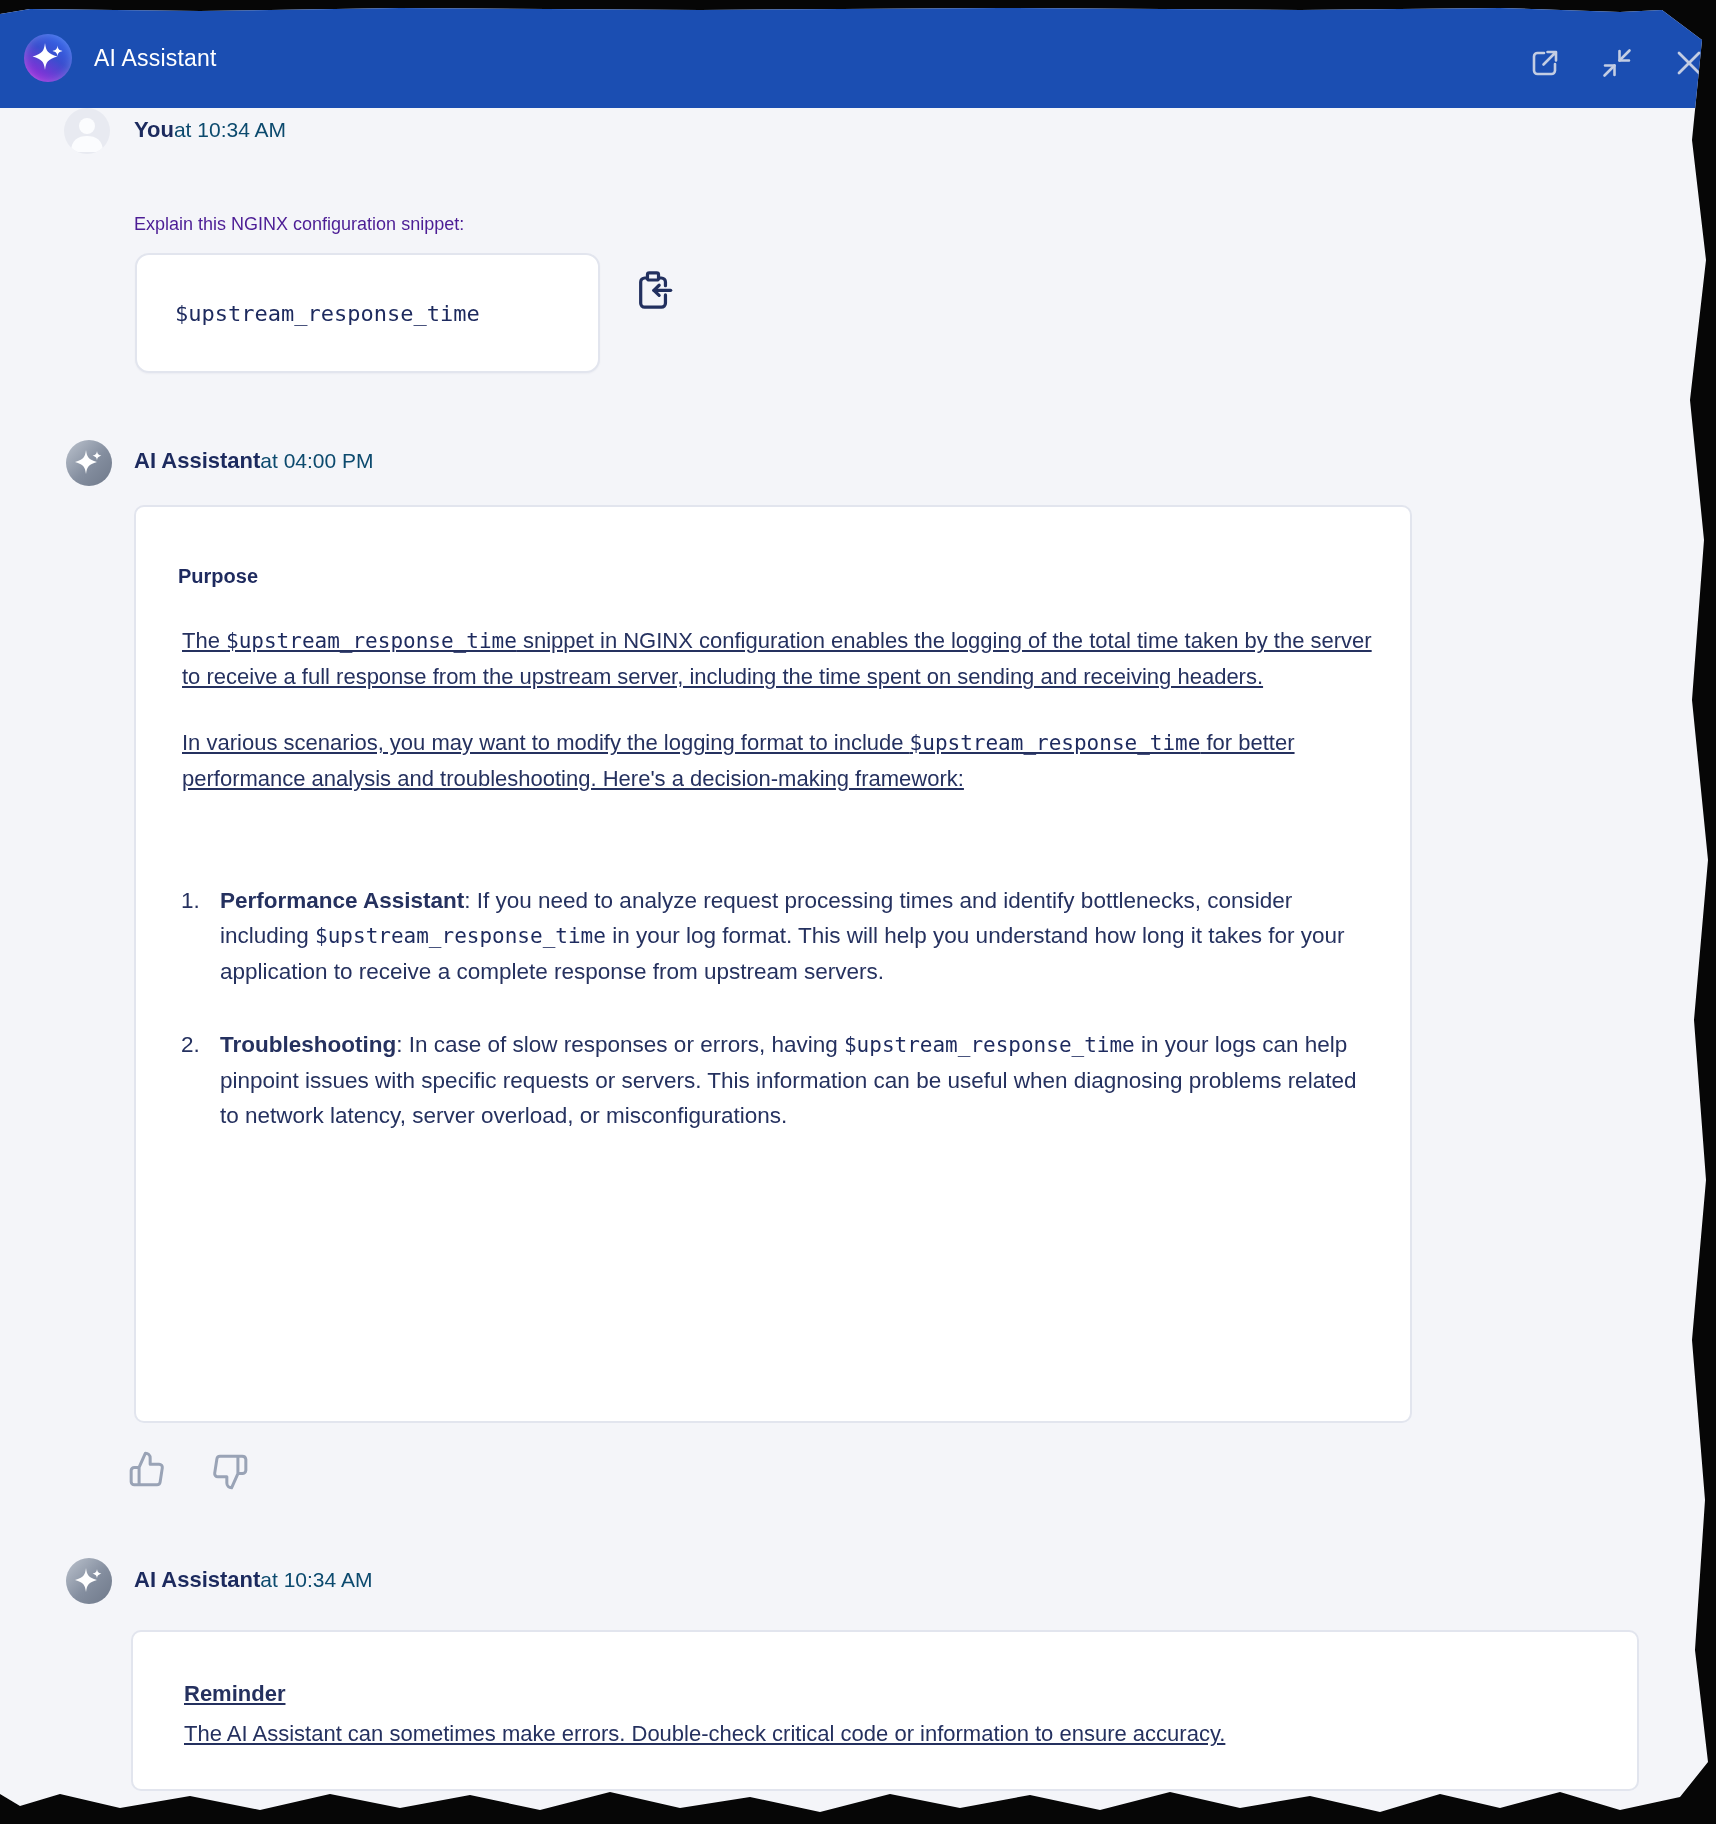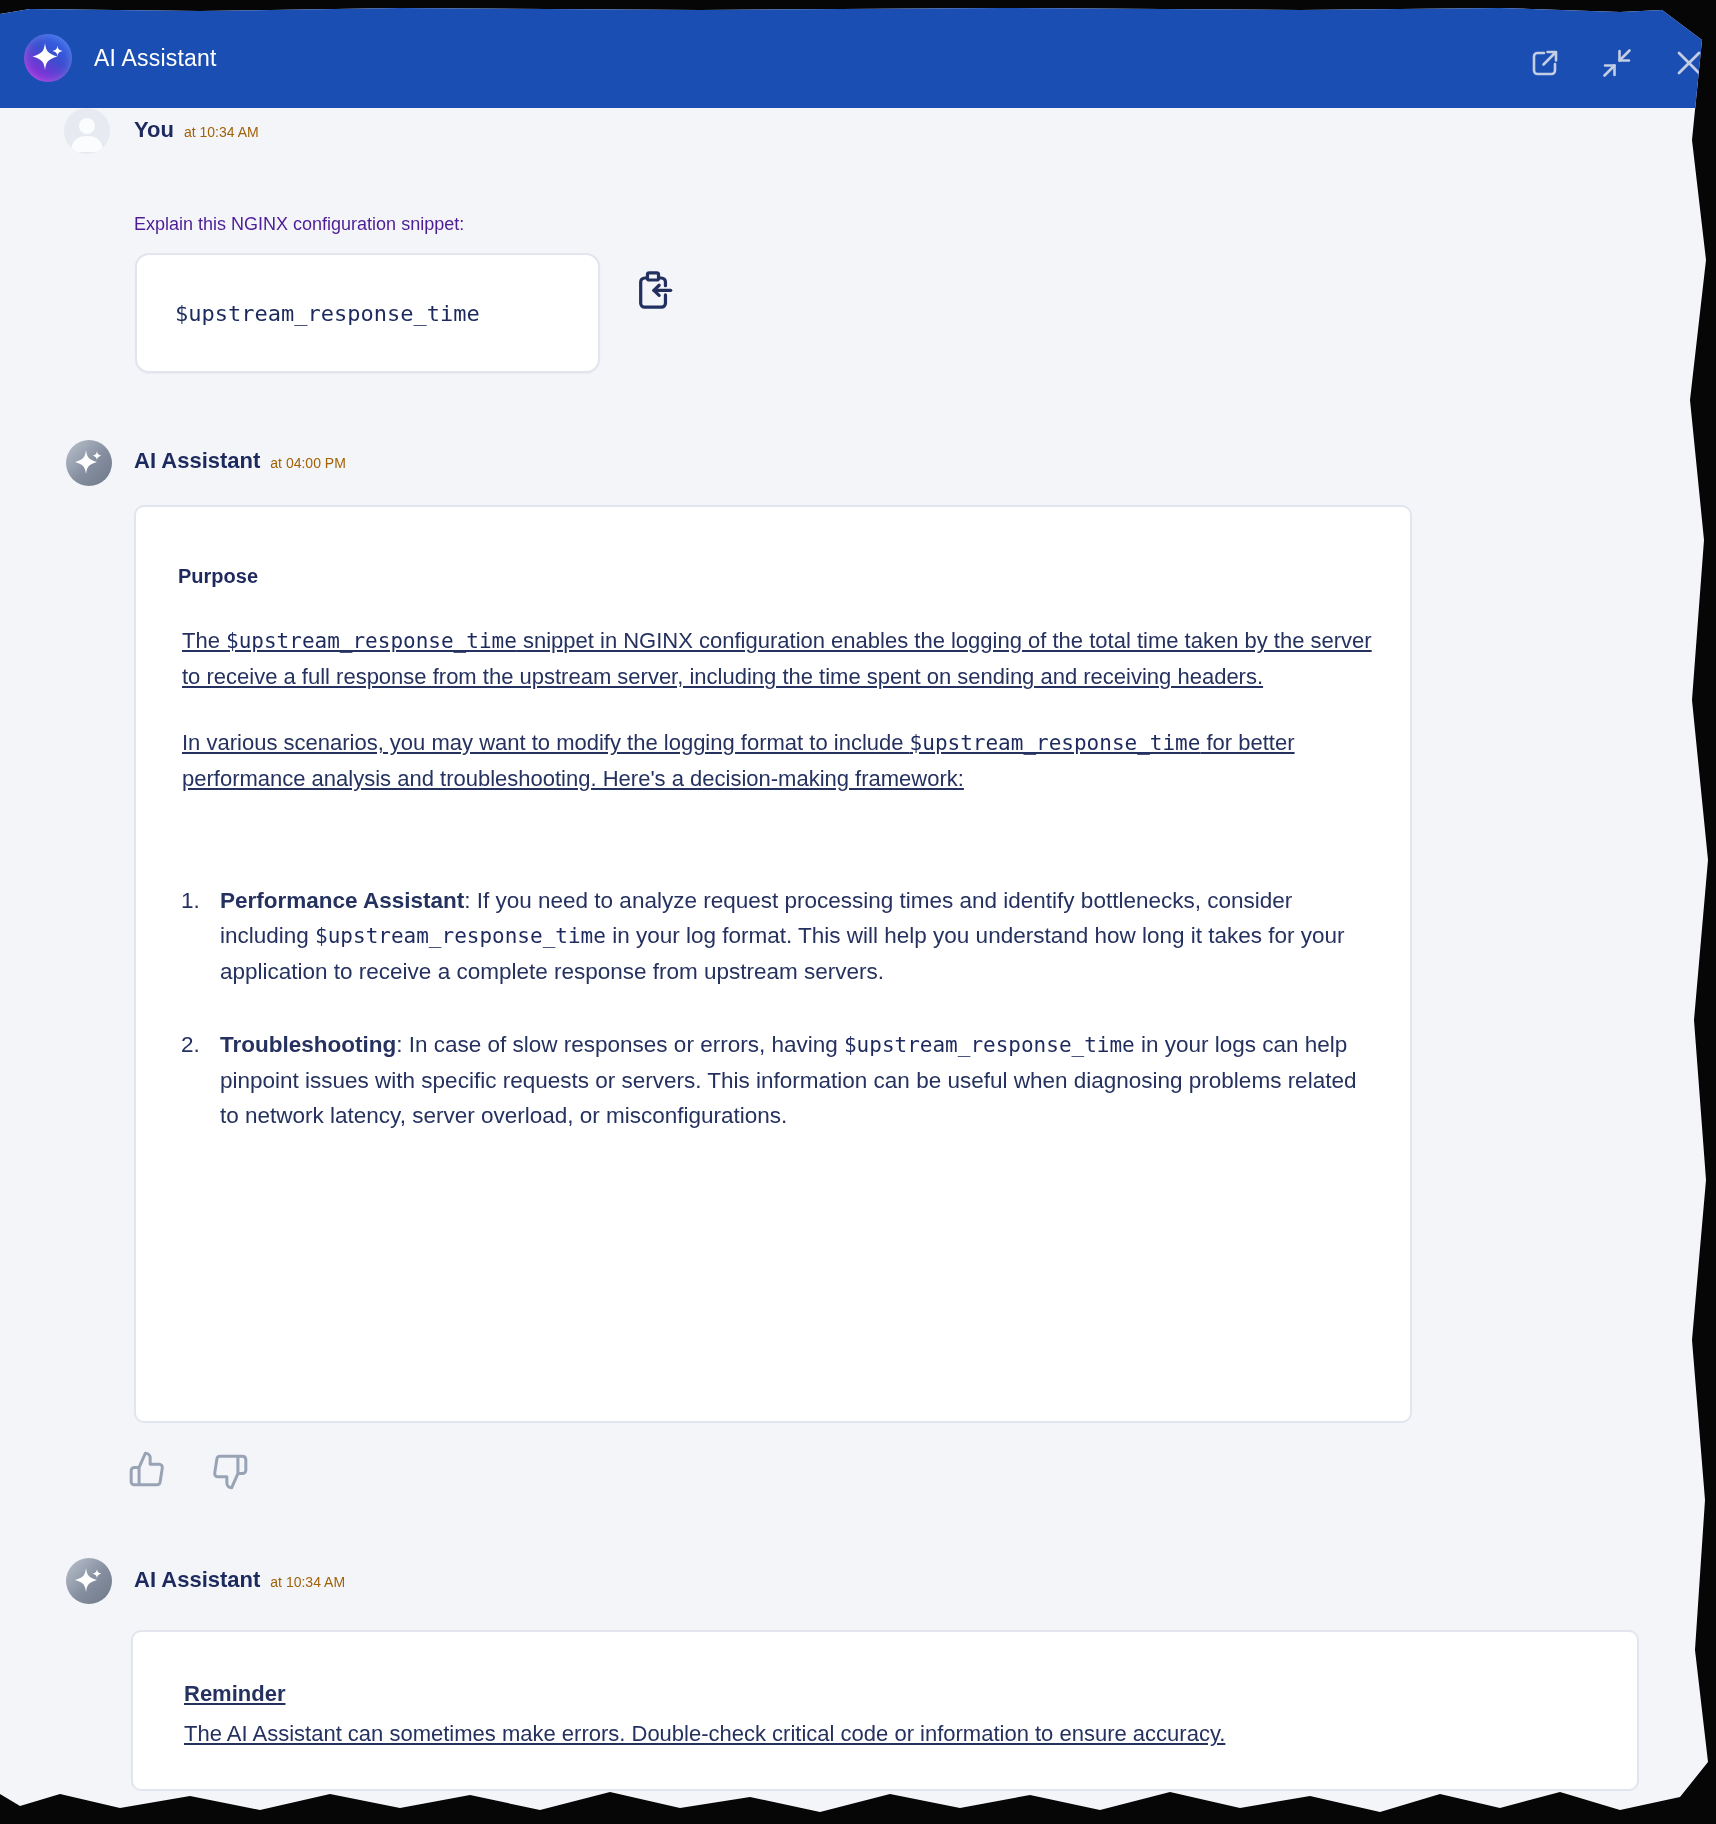--- a/index.html
+++ b/index.html
@@ -32,26 +32,26 @@
     color:#ffffff;font-size:23px;font-weight:500;letter-spacing:.2px;}
   .hdr-btn{position:absolute;top:38px;width:34px;height:34px;background:none;border:none;padding:0;cursor:pointer;}
   .hdr-btn svg{display:block;}
   .btn-open{left:1528px;} .btn-collapse{left:1600px;} .btn-close{left:1672px;}
   
   .avatar{position:absolute;width:46px;height:46px;border-radius:50%;}
   .avatar-user{left:64px;top:108px;background:#e8eaf1;overflow:hidden;}
   .avatar-ai{background:linear-gradient(135deg,#bcc3ce 0%,#848e9f 55%,#6e7889 100%);}
   .avatar-ai1{left:66px;top:440px;}
   .avatar-ai2{left:66px;top:1558px;}
-  .msg-head{position:absolute;display:flex;align-items:baseline;gap:10px;}
+  .msg-head{position:absolute;display:flex;align-items:baseline;gap:0;}
   .mh-user{left:134px;top:117px;}
   .mh-ai1{left:134px;top:448px;}
   .mh-ai2{left:134px;top:1567px;}
   .msg-name{font-size:22px;font-weight:700;color:#1c2a5e;}
-  .msg-time{font-size:14px;color:#a16207;}
+  .msg-time{font-size:21px;color:#0c4a6e;}
   .prompt{position:absolute;left:134px;top:214px;font-size:18px;color:#4c1d95;}
   
   .code-box{
     position:absolute;left:135px;top:253px;width:465px;height:120px;background:#ffffff;
     border:2px solid #e2e5ee;border-radius:14px;box-sizing:border-box;
     display:flex;align-items:center;padding-left:38px;
     box-shadow:0 1px 2px rgba(20,30,70,.04);
   }
   .code-text{font-family:"DejaVu Sans Mono", monospace;font-size:22px;color:#1d2a5e;}
   .copy-btn{position:absolute;left:633px;top:268px;width:40px;height:44px;background:none;border:none;padding:0;cursor:pointer;}

